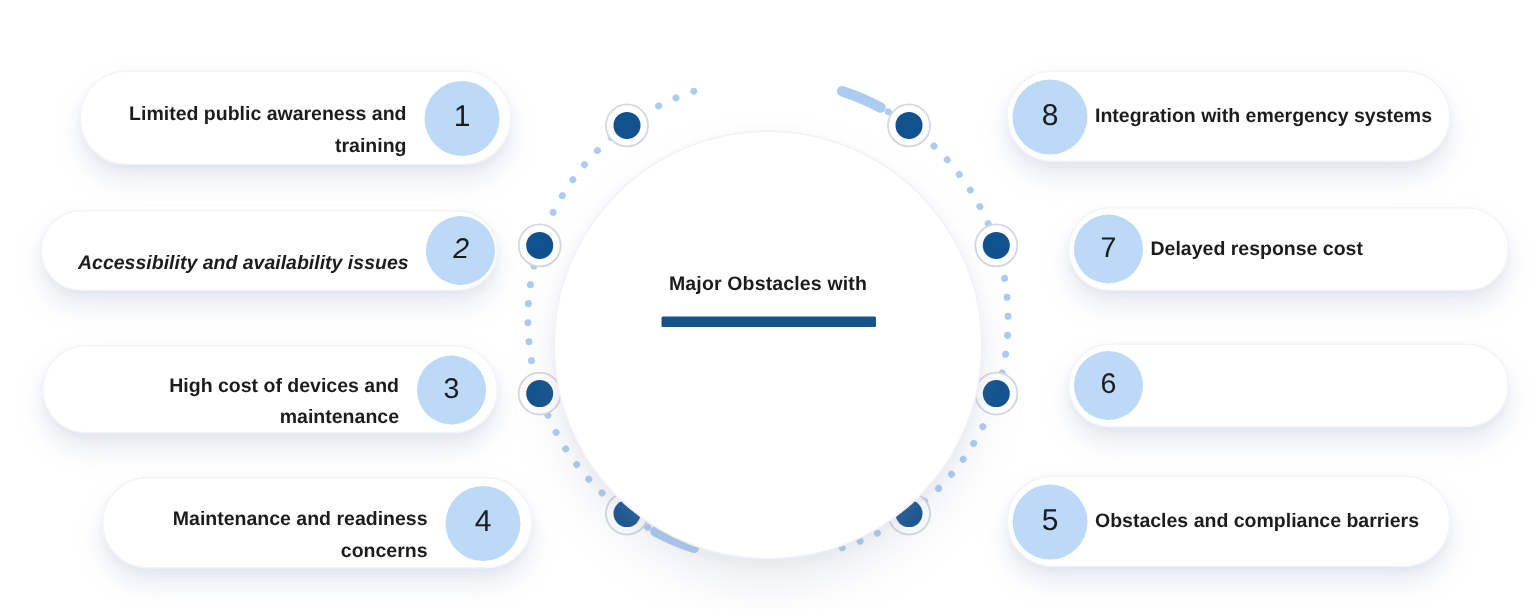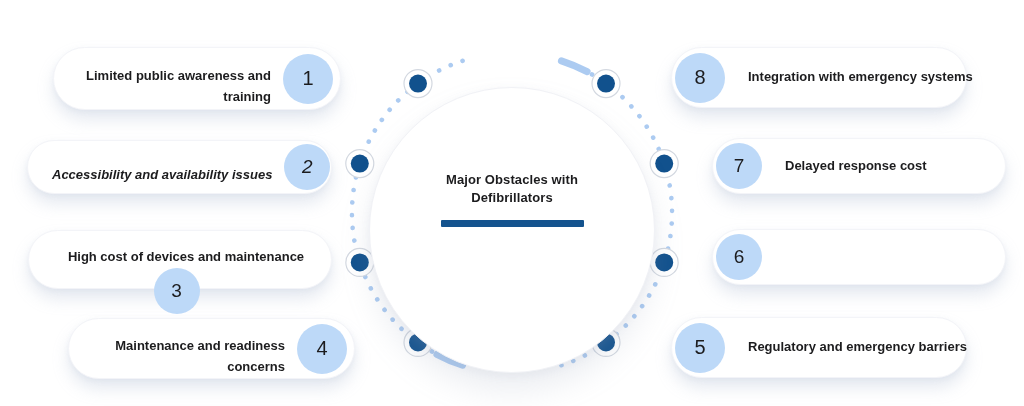--- a/index.html
+++ b/index.html
@@ -83,26 +83,26 @@
   }
   .pill.big .num-badge{width:50px;height:50px;font-size:20px;}
   .pill-label{
     flex:1;
     font-size:13px;font-weight:700;color:var(--text-dark);
     line-height:1.6;letter-spacing:0;
   }
   .pill.left .pill-label{order:1;text-align:right;padding-left:24px;padding-right:12px;margin-top:16px;}
   .pill.left .num-badge{order:2;margin-right:7px;}
   .pill.right .num-badge{margin-left:3px;}
-  .pill.right .pill-label{text-align:left;padding-left:23px;padding-right:4px;}
+  .pill.right .pill-label{text-align:left;padding-left:5px;padding-right:4px;}
   .one-line .pill-label{white-space:nowrap;}
   
   .p1{left:53px; top:47px; width:288px;height:63px;}
   .p2{left:27px; top:140px;width:305px;height:54px;font-style:italic;}
-  .p3{left:28px; top:230px;width:304px;height:59px;flex-direction:column;}
+  .p3{left:28px; top:230px;width:304px;height:59px;}
   .p4{left:68px; top:318px;width:287px;height:61px;}
   .p5{left:671px;top:317px;width:296px;height:61px;}
   .p6{left:712px;top:229px;width:294px;height:56px;}
   .p7{left:712px;top:138px;width:294px;height:56px;}
   .p8{left:671px;top:47px; width:296px;height:61px;}
 </style>
 </head>
 <body>
 
 <div class="stage">
@@ -145,21 +145,20 @@
     </g>
     <g transform="translate(606,83.6)">
       <circle class="marker-outer" r="14"></circle>
       <circle class="marker-inner" r="9"></circle>
     </g>
   </svg>
 
   <div class="center-circle">
     <div class="center-content">
       <div class="title-line">Major Obstacles with</div>
-      <div class="title-line">Defibrillators</div>
       <div class="title-underline"></div>
     </div>
   </div>
 
   <div class="pill left big p1">
     <div class="pill-label">Limited public awareness and training</div>
     <div class="num-badge">1</div>
   </div>
   <div class="pill left one-line p2">
     <div class="pill-label">Accessibility and availability issues</div>
@@ -169,21 +168,21 @@
     <div class="pill-label">High cost of devices and maintenance</div>
     <div class="num-badge">3</div>
   </div>
   <div class="pill left big p4">
     <div class="pill-label">Maintenance and readiness concerns</div>
     <div class="num-badge">4</div>
   </div>
 
   <div class="pill right big one-line p5">
     <div class="num-badge">5</div>
-    <div class="pill-label">Regulatory and emergency barriers</div>
+    <div class="pill-label">Obstacles and compliance barriers</div>
   </div>
   <div class="pill right one-line p6">
     <div class="num-badge">6</div>
   </div>
   <div class="pill right one-line p7">
     <div class="num-badge">7</div>
     <div class="pill-label">Delayed response cost</div>
   </div>
   <div class="pill right big one-line p8">
     <div class="num-badge">8</div>

